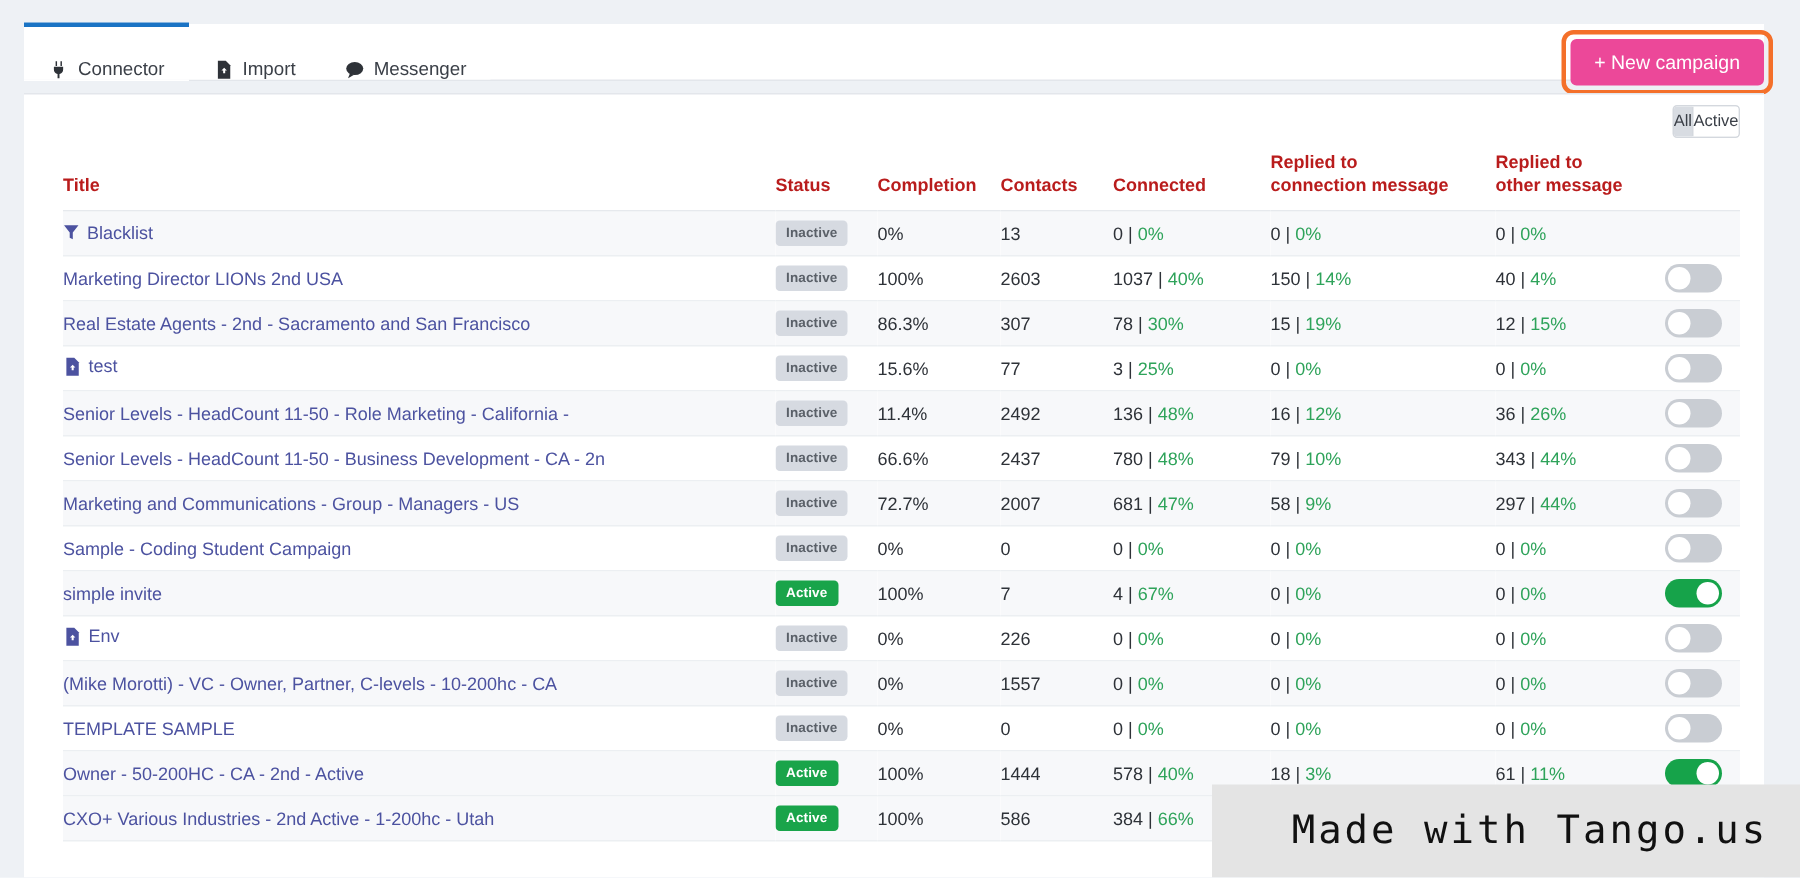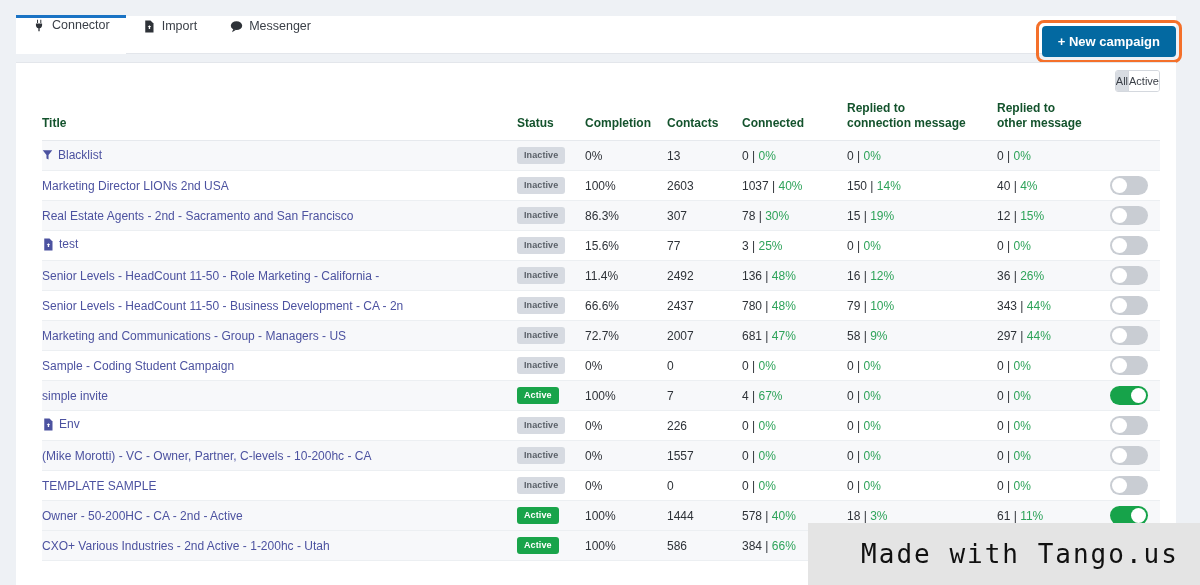--- a/index.html
+++ b/index.html
@@ -14,45 +14,45 @@
 
   
   .tabbar {
     position: absolute; left: 16px; top: 16px;
     width: 1160px; height: 38px;
     background: #ffffff;
     border-bottom: 1px solid #e3e6eb;
     display: flex; align-items: stretch;
   }
   .tab {
-    display: flex; align-items: flex-start; gap: 6px;
+    display: flex; align-items: flex-end; gap: 6px;
     padding: 0 16px;
     font-size: 12.5px; color: #3a3f47;
     cursor: pointer; position: relative;
     background: #ffffff;
   }
   .tab.active { border-top: 3px solid #1a73c4; margin-top: -1px; }
   .tab.active::after {
     content: ""; position: absolute; left: 0; right: 0; bottom: -1px;
     height: 1px; background: #ffffff;
   }
   .tab:not(.active) { border-top: 3px solid transparent; }
   .tab-icon { display: inline-flex; width: 14px; height: 14px; align-items: center; justify-content: center; }
 
   
   .newcamp-wrap {
     position: absolute; right: 18px; top: 20px;
     border: 3px solid #f4702a; border-radius: 8px;
     padding: 3px;
   }
   .newcamp-btn {
-    background: #0369a1; color: #ffffff;
+    background: #ec4899; color: #ffffff;
     border: none; border-radius: 4px;
     font-family: "Liberation Sans", sans-serif;
-    font-size: 13px; font-weight: bold;
+    font-size: 13px; font-weight: normal;
     padding: 8px 16px; cursor: pointer;
     white-space: nowrap;
   }
 
   
   .panel {
     position: absolute; left: 16px; top: 62px;
     width: 1160px; height: 523px;
     background: #ffffff;
     border-top: 1px solid #e3e6eb;
@@ -81,21 +81,21 @@
     background: #ffffff; border: none; cursor: pointer;
     padding: 4px 0;
   }
   .filter-btn.sel { background: #d8dce2; }
   .filter-btn + .filter-btn { border-left: 1px solid #d4d8de; }
 
   
   .tbl-wrap { padding: 0 16px 0 26px; }
   table.camp { width: 1118px; border-collapse: collapse; table-layout: fixed; }
   table.camp thead th {
-    font-size: 12px; color: #14532d; font-weight: bold;
+    font-size: 12px; color: #b91c1c; font-weight: bold;
     text-align: left; vertical-align: bottom;
     padding: 0 0 9px 0; line-height: 1.25;
     border-bottom: 1px solid #e6e9ed;
   }
   th.c-title   { width: 475px; }
   th.c-status  { width: 68px; margin-left: 16px; }
   th.c-compl   { width: 82px; }
   th.c-contacts{ width: 75px; }
   th.c-conn    { width: 105px; }
   th.c-rcm     { width: 150px; }

